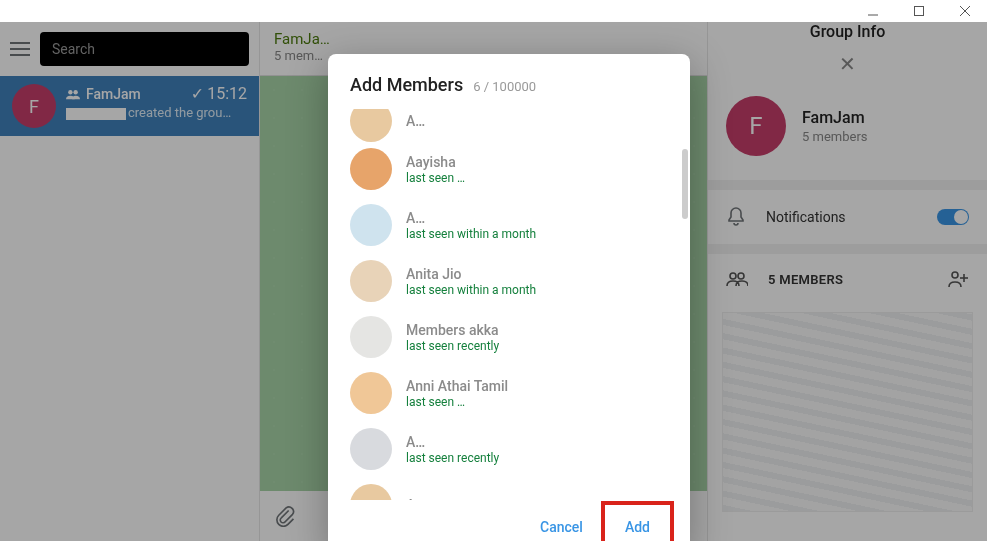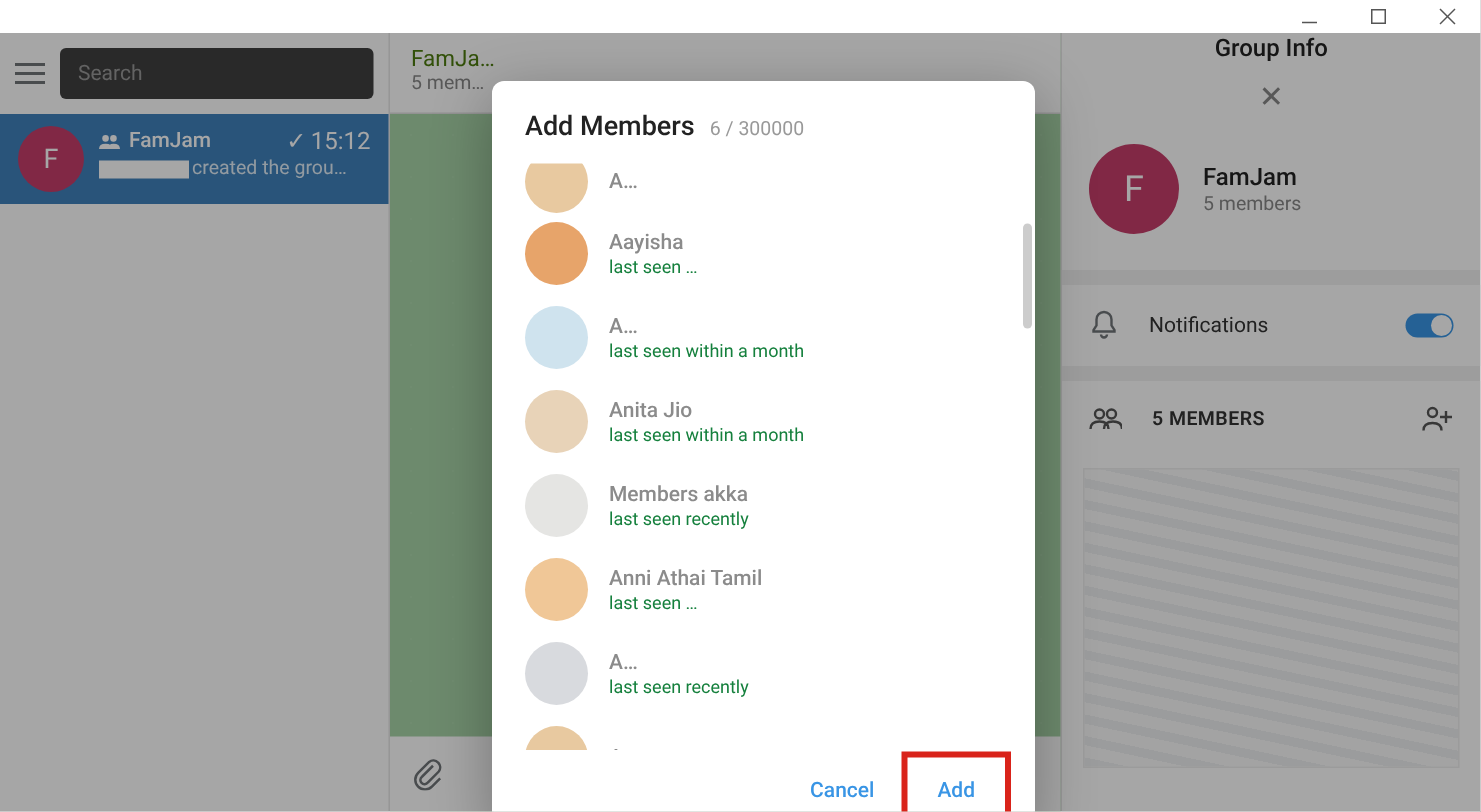--- a/index.html
+++ b/index.html
@@ -6,21 +6,21 @@
 body { width: 987px; height: 541px; overflow: hidden; background: #fff; position: relative; }
 
 .titlebar { height: 22px; background: #fff; display: flex; justify-content: flex-end; align-items: center; padding-right: 8px; gap: 18px; }
 .titlebar svg { width: 12px; height: 12px; }
 .win-btn { width: 28px; height: 20px; display:flex; align-items:center; justify-content:center; cursor:pointer; }
 
 .app { display: flex; height: 519px; position: relative; }
 .left-col { width: 260px; background: #fff; border-right: 1px solid #e6e6e6; }
 .left-header { height: 54px; display: flex; align-items: center; padding: 0 10px; gap: 10px; }
 .menu-icon { color: #707579; }
-.search-box { flex: 1; background: #404040; border-radius: 4px; height: 34px; display: flex; align-items: center; padding: 0 12px; color: #999; font-size: 14px; }
+.search-box { flex: 1; background: #000000; border-radius: 4px; height: 34px; display: flex; align-items: center; padding: 0 12px; color: #999; font-size: 14px; }
 
 .chat-item { background: #4082BC; color: #fff; display: flex; padding: 8px 12px; gap: 10px; align-items: flex-start; }
 .avatar-sm { width: 44px; height: 44px; border-radius: 50%; background: #C73E6A; display: flex; align-items: center; justify-content: center; color: #fff; font-size: 18px; flex-shrink:0;}
 .chat-meta { flex: 1; min-width:0; }
 .chat-title-row { display: flex; justify-content: space-between; align-items: center; }
 .chat-title { font-weight: 500; font-size: 14px; display: flex; align-items:center; gap:6px;}
 .chat-time { font-size: 16px; }
 .chat-preview { font-size: 13px; color: #e0edf7; margin-top: 2px; white-space: nowrap; overflow: hidden; text-overflow: ellipsis; }
 
 .center-col { flex: 1; background: #a8d5a8; position: relative; display:flex; flex-direction:column;}
@@ -179,21 +179,21 @@
         </svg>
     </div>
     <div class="media-area"></div>
   </div>
 
   <div class="dim"></div>
 
   <div class="modal">
     <div class="modal-header">
       <span class="modal-title">Add Members</span>
-      <span class="modal-count">6 / 300000</span>
+      <span class="modal-count">6 / 100000</span>
     </div>
     <div class="modal-body" id="contacts-body">
       <div class="scrollthumb"></div>
     <div class="contact" style="height: 40px; margin-top: -8px;">
           <div class="c-avatar" style="background: rgb(232, 201, 160);"></div>
           <div>
             <div class="c-name">A…</div>
             <div class="c-status"></div>
           </div>
         </div>

